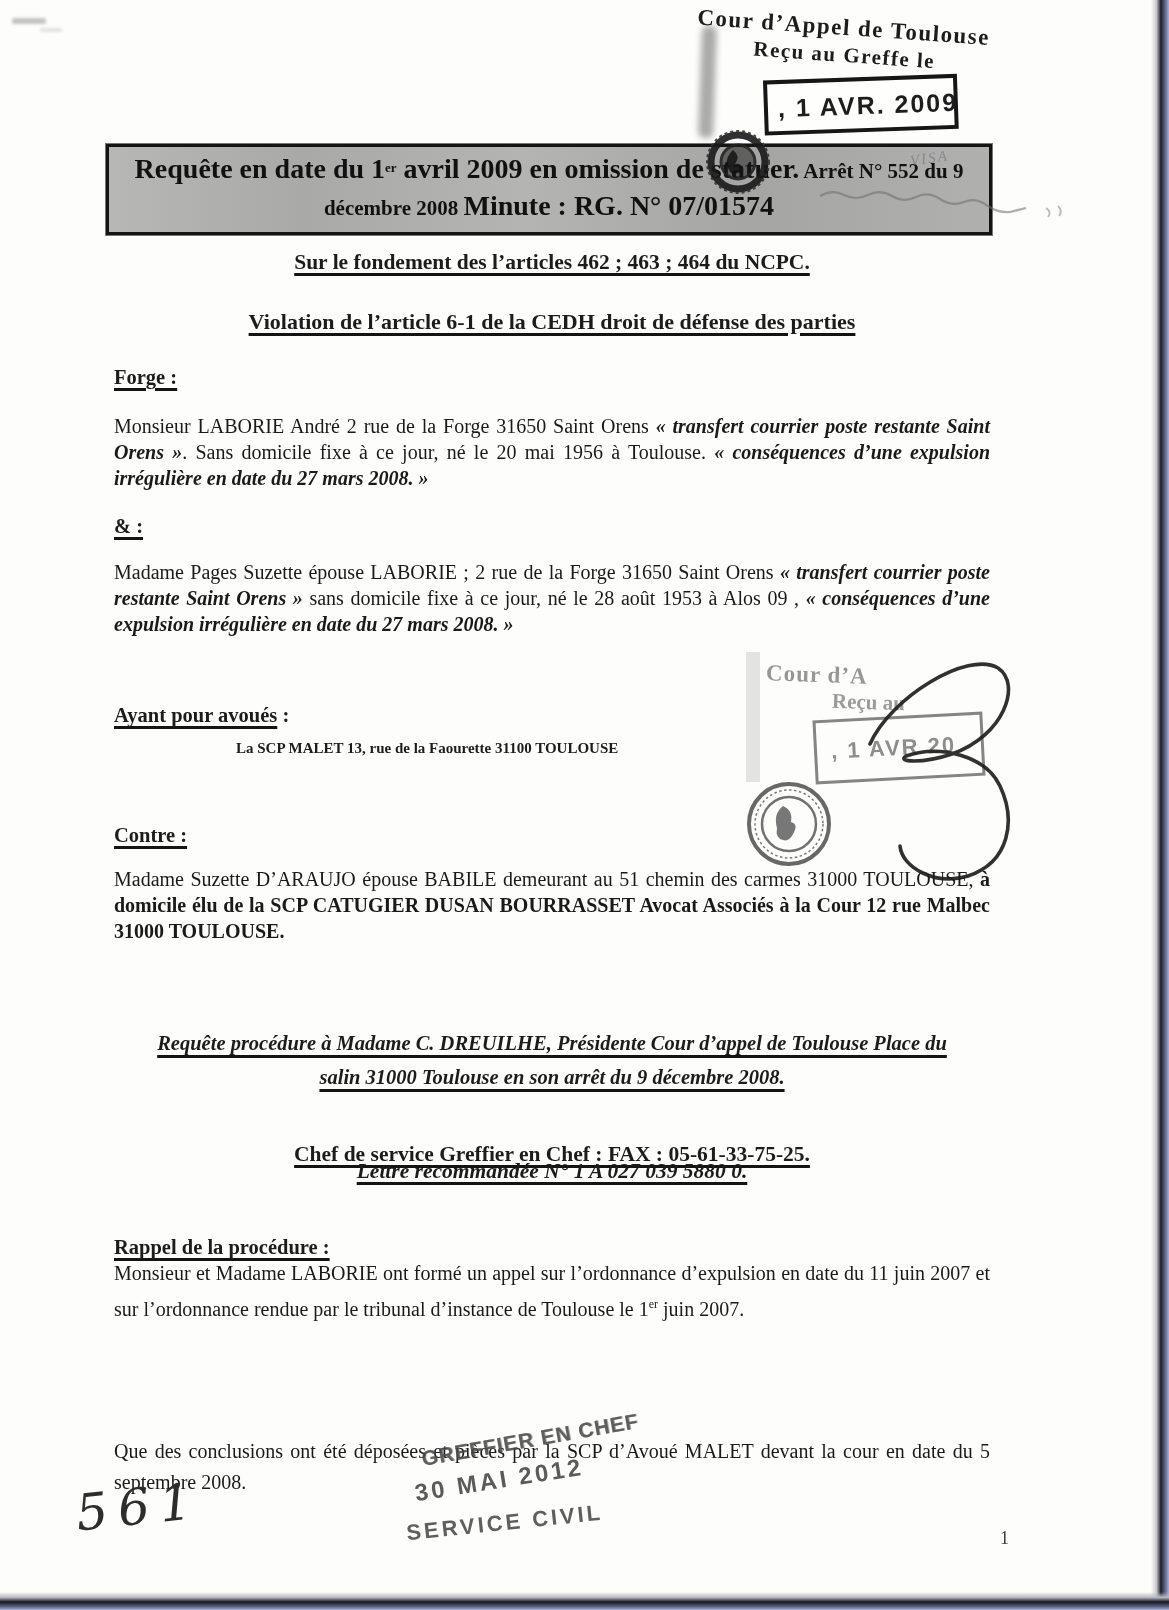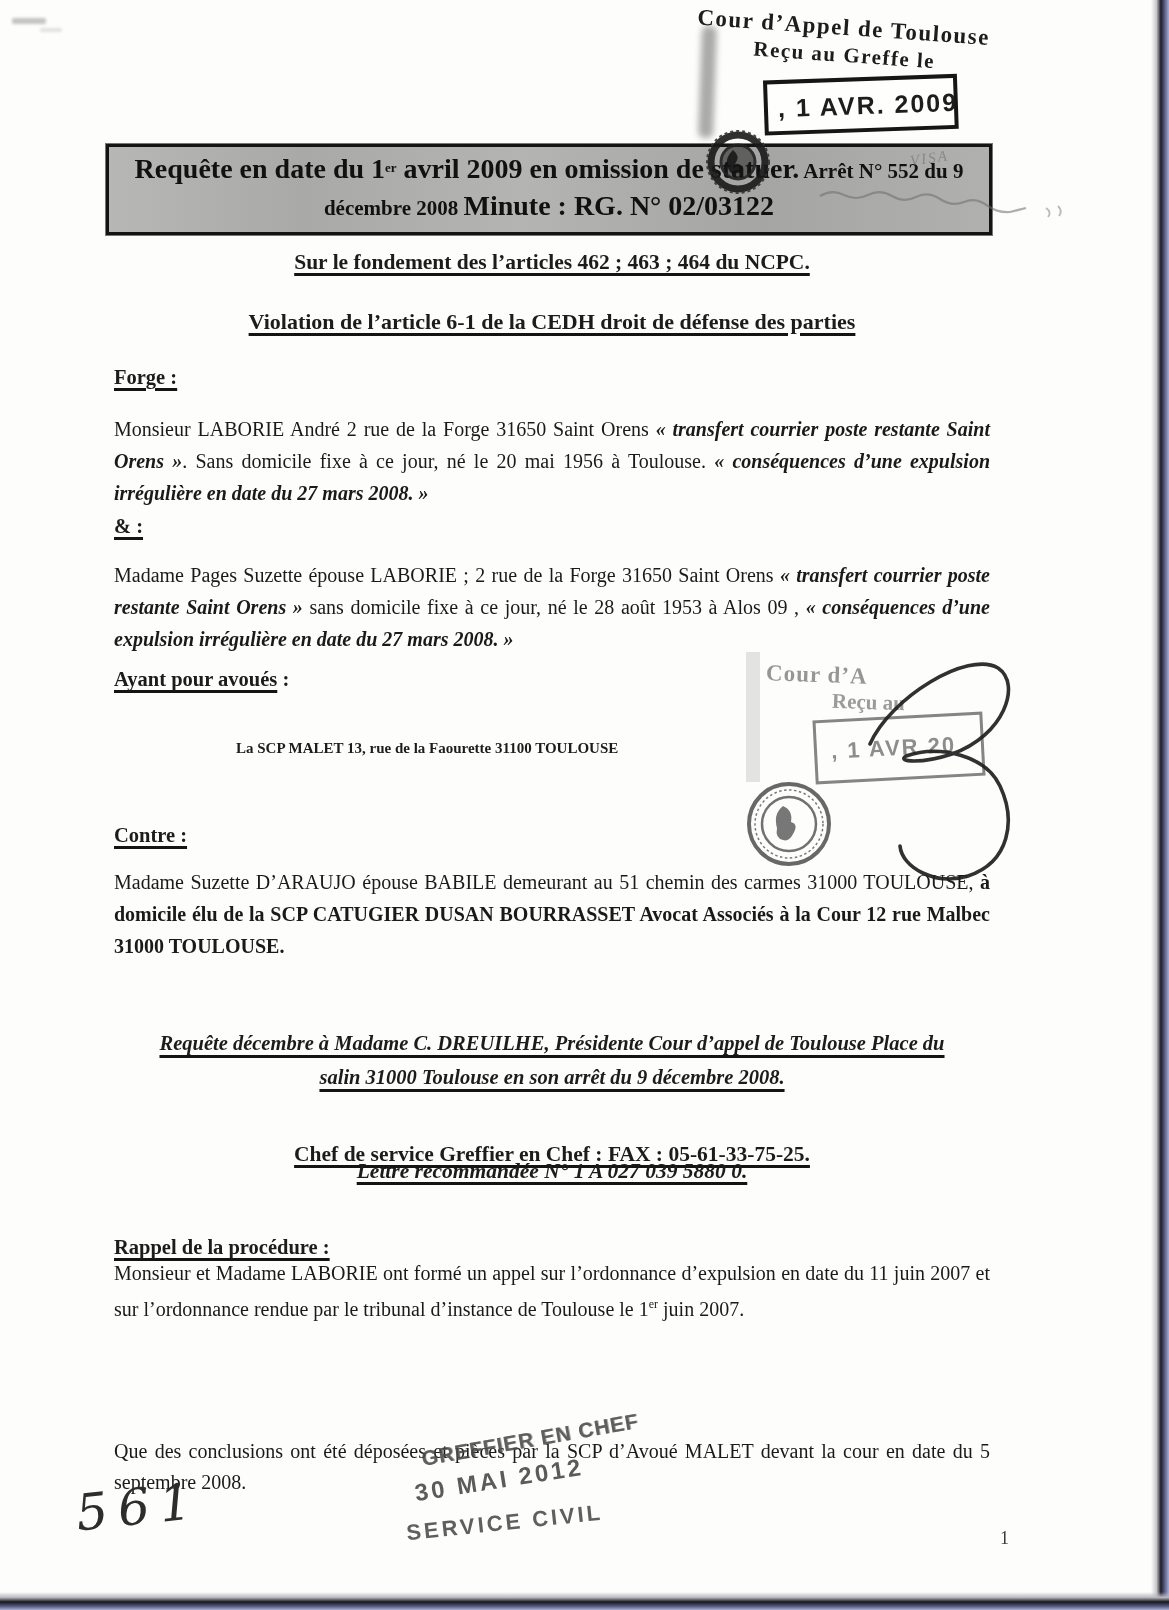--- a/index.html
+++ b/index.html
@@ -21,21 +21,21 @@
     font-weight:bold; color:#111; line-height:33px; box-shadow:0 0 0 1px #77777a;
   }
   .banner .b1{font-size:28px;}
   .banner .b2{font-size:21px;}
   .banner sup{font-size:13px; font-weight:bold;}
   
   .hcenter{left:114px; width:876px; text-align:center; font-weight:bold;}
   .u{text-decoration:underline; text-decoration-thickness:2.5px; text-underline-offset:4px; text-decoration-color:#141414;}
   .u3{text-decoration:underline; text-decoration-thickness:3px; text-underline-offset:5px; text-decoration-color:#141414;}
   .lbl{left:114px; font-size:20.5px; font-weight:bold;}
-  .para{left:114px; width:876px; font-size:20px; line-height:32px; text-align:justify; color:#1a1a1a;}
+  .para{left:114px; width:876px; font-size:20px; line-height:26px; text-align:justify; color:#1a1a1a;}
   .bi{font-weight:bold; font-style:italic;}
   .b{font-weight:bold;}
   
   .stamp-top{left:694px; top:16px; width:330px; color:#1d1d1d; transform:rotate(4deg);
     font-family:"Liberation Serif",serif;}
   .stamp-top .st1{font-size:23px; font-weight:bold; letter-spacing:1.5px; white-space:nowrap;}
   .stamp-top .st2{font-size:21px; font-weight:bold; letter-spacing:1.5px; margin:2px 0 0 58px; white-space:nowrap;}
   .st-date-box{margin:8px 0 0 72px; width:172px; border:4px solid #161616; padding:10px 4px 8px 10px;
     transform:rotate(-6deg); background:rgba(255,255,255,.4);}
   .st-date-box span{font-family:"Liberation Sans","DejaVu Sans",sans-serif; font-weight:bold; font-size:25px; letter-spacing:2px; white-space:nowrap;}
@@ -71,21 +71,21 @@
   <div class="abs stamp-top z4">
     <div class="st1">Cour d’Appel de Toulouse</div>
     <div class="st2">Reçu au Greffe le</div>
     <div class="st-date-box">
       <span>, 1 AVR. 2009</span>
     </div>
   </div>
 
   <div class="abs banner z2">
     <span class="b1">Requête en date du 1</span><sup>er</sup><span class="b1"> avril 2009 en omission de statuer.</span><span class="b2"> Arrêt N° 552 du 9</span><br>
-    <span class="b2">décembre 2008 </span><span class="b1">Minute : RG. N° 02/03122</span>
+    <span class="b2">décembre 2008 </span><span class="b1">Minute : RG. N° 07/01574</span>
   </div>
   <div class="abs visa z4">VISA</div>
 
   <div class="abs hcenter z2" style="top:250px; font-size:21.5px;">
     <span class="u">Sur le fondement des l’articles 462 ; 463 ; 464  du NCPC.</span>
   </div>
   <div class="abs hcenter z2" style="top:309px; font-size:22px;">
     <span class="u">Violation de l’article 6-1 de la CEDH droit de défense des parties</span>
   </div>
 
@@ -96,40 +96,40 @@
     <span>Monsieur LABORIE André 2 rue de la Forge 31650 Saint Orens </span><span class="bi">« transfert courrier poste restante Saint Orens »</span><span>. Sans domicile fixe à ce jour, né le 20 mai 1956 à Toulouse. </span><span class="bi">« conséquences d’une expulsion irrégulière en date du 27 mars 2008. »</span>
   </div>
 
   <div class="abs lbl z2" style="top:515px;">
     <span class="u">&amp; :</span>
   </div>
   <div class="abs para z2" style="top:559px;">
     <span>Madame Pages Suzette épouse LABORIE  ; 2 rue de la Forge 31650 Saint Orens </span><span class="bi">«  transfert courrier poste restante Saint Orens »</span><span> sans domicile fixe à ce jour, né le 28 août 1953 à Alos 09 , </span><span class="bi">« conséquences d’une expulsion irrégulière en date du 27 mars 2008. »</span>
   </div>
 
-  <div class="abs lbl z2" style="top:668px;">
+  <div class="abs lbl z2" style="top:704px;">
     <span class="u">Ayant pour avoués</span><span> :</span>
   </div>
   <div class="abs z2 b" style="left:236px; top:740px; font-size:15px;text-align:center;">La SCP MALET  13, rue de la Faourette  31100 TOULOUSE</div>
 
   <div class="abs sm-court stamp-mid z3">Cour d’A</div>
   <div class="abs sm-recu stamp-mid z3">Reçu au</div>
   <div class="abs sm-box z3">
     <span>, 1 AVR  20</span>
   </div>
 
   <div class="abs lbl z2" style="top:824px;">
     <span class="u">Contre :</span>
   </div>
   <div class="abs para z2" style="top:866px;">
     <span>Madame Suzette D’ARAUJO épouse BABILE demeurant au 51 chemin des carmes 31000 TOULOUSE, </span><span class="b">à domicile élu de la SCP CATUGIER DUSAN BOURRASSET Avocat Associés à la Cour 12 rue Malbec 31000 TOULOUSE.</span>
   </div>
 
   <div class="abs hcenter z2" style="top:1026px; font-size:20.5px; font-style:italic; line-height:34px;">
-    <span class="u3">Requête décembre à Madame C. DREUILHE, Présidente Cour d’appel  de Toulouse Place du</span><br>
+    <span class="u3">Requête procédure à Madame C. DREUILHE, Présidente Cour d’appel  de Toulouse Place du</span><br>
     <span class="u3">salin 31000 Toulouse en son arrêt du 9 décembre 2008.</span>
   </div>
   <div class="abs hcenter z2" style="top:1104px; font-size:21.5px;margin-top:38px;">
     <span class="u">Chef de service Greffier en Chef : FAX : 05-61-33-75-25.</span>
   </div>
   <div class="abs hcenter z2" style="top:1159px; font-size:21.5px;font-style:italic;">
     <span class="u">Lettre recommandée N° 1 A 027 039 5880 0.</span>
   </div>
 
   <div class="abs lbl z2" style="top:1236px;">

